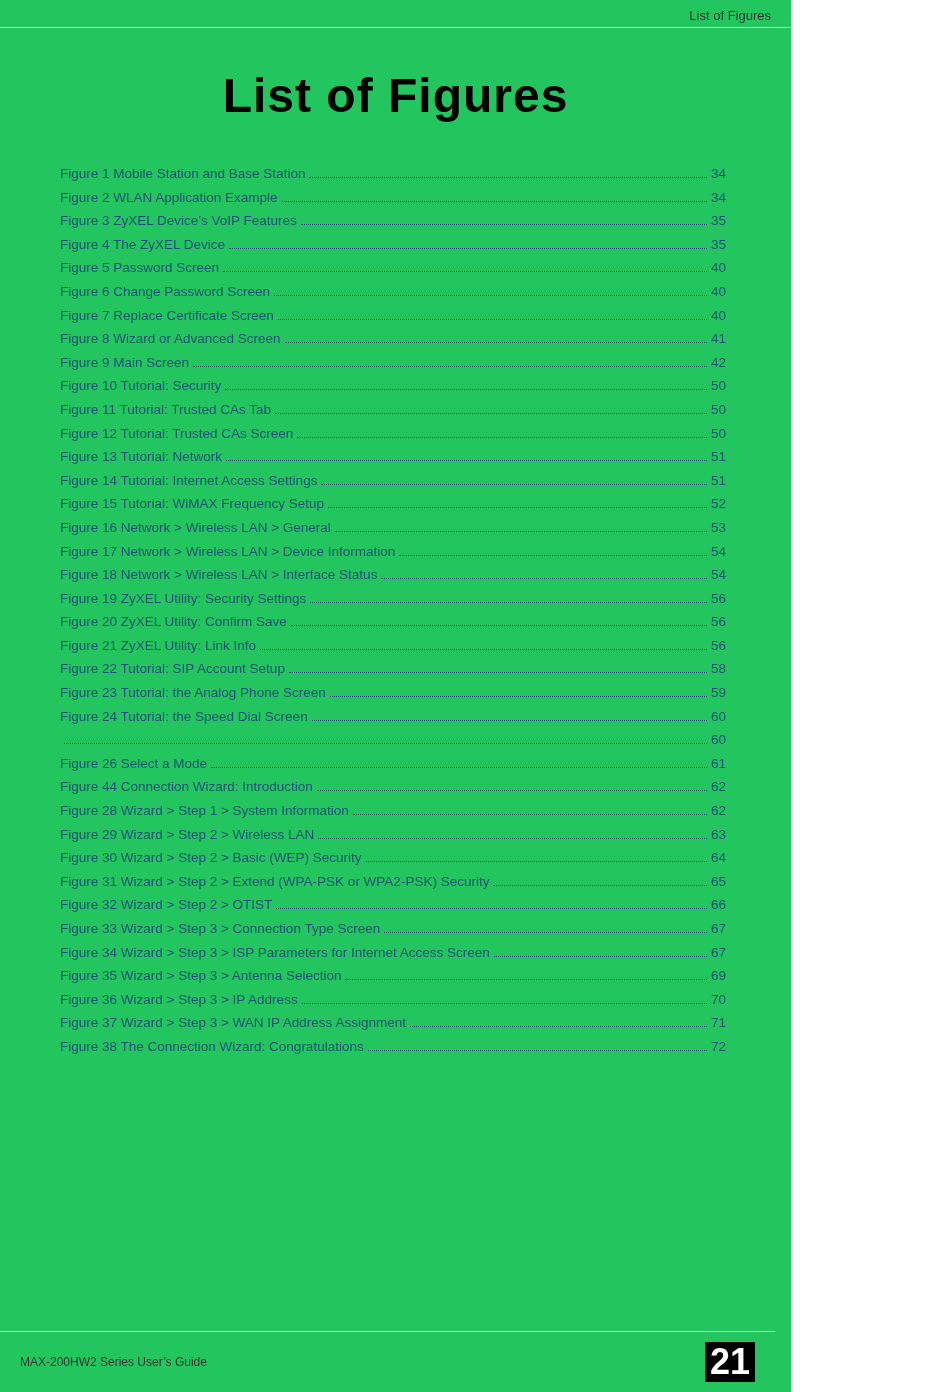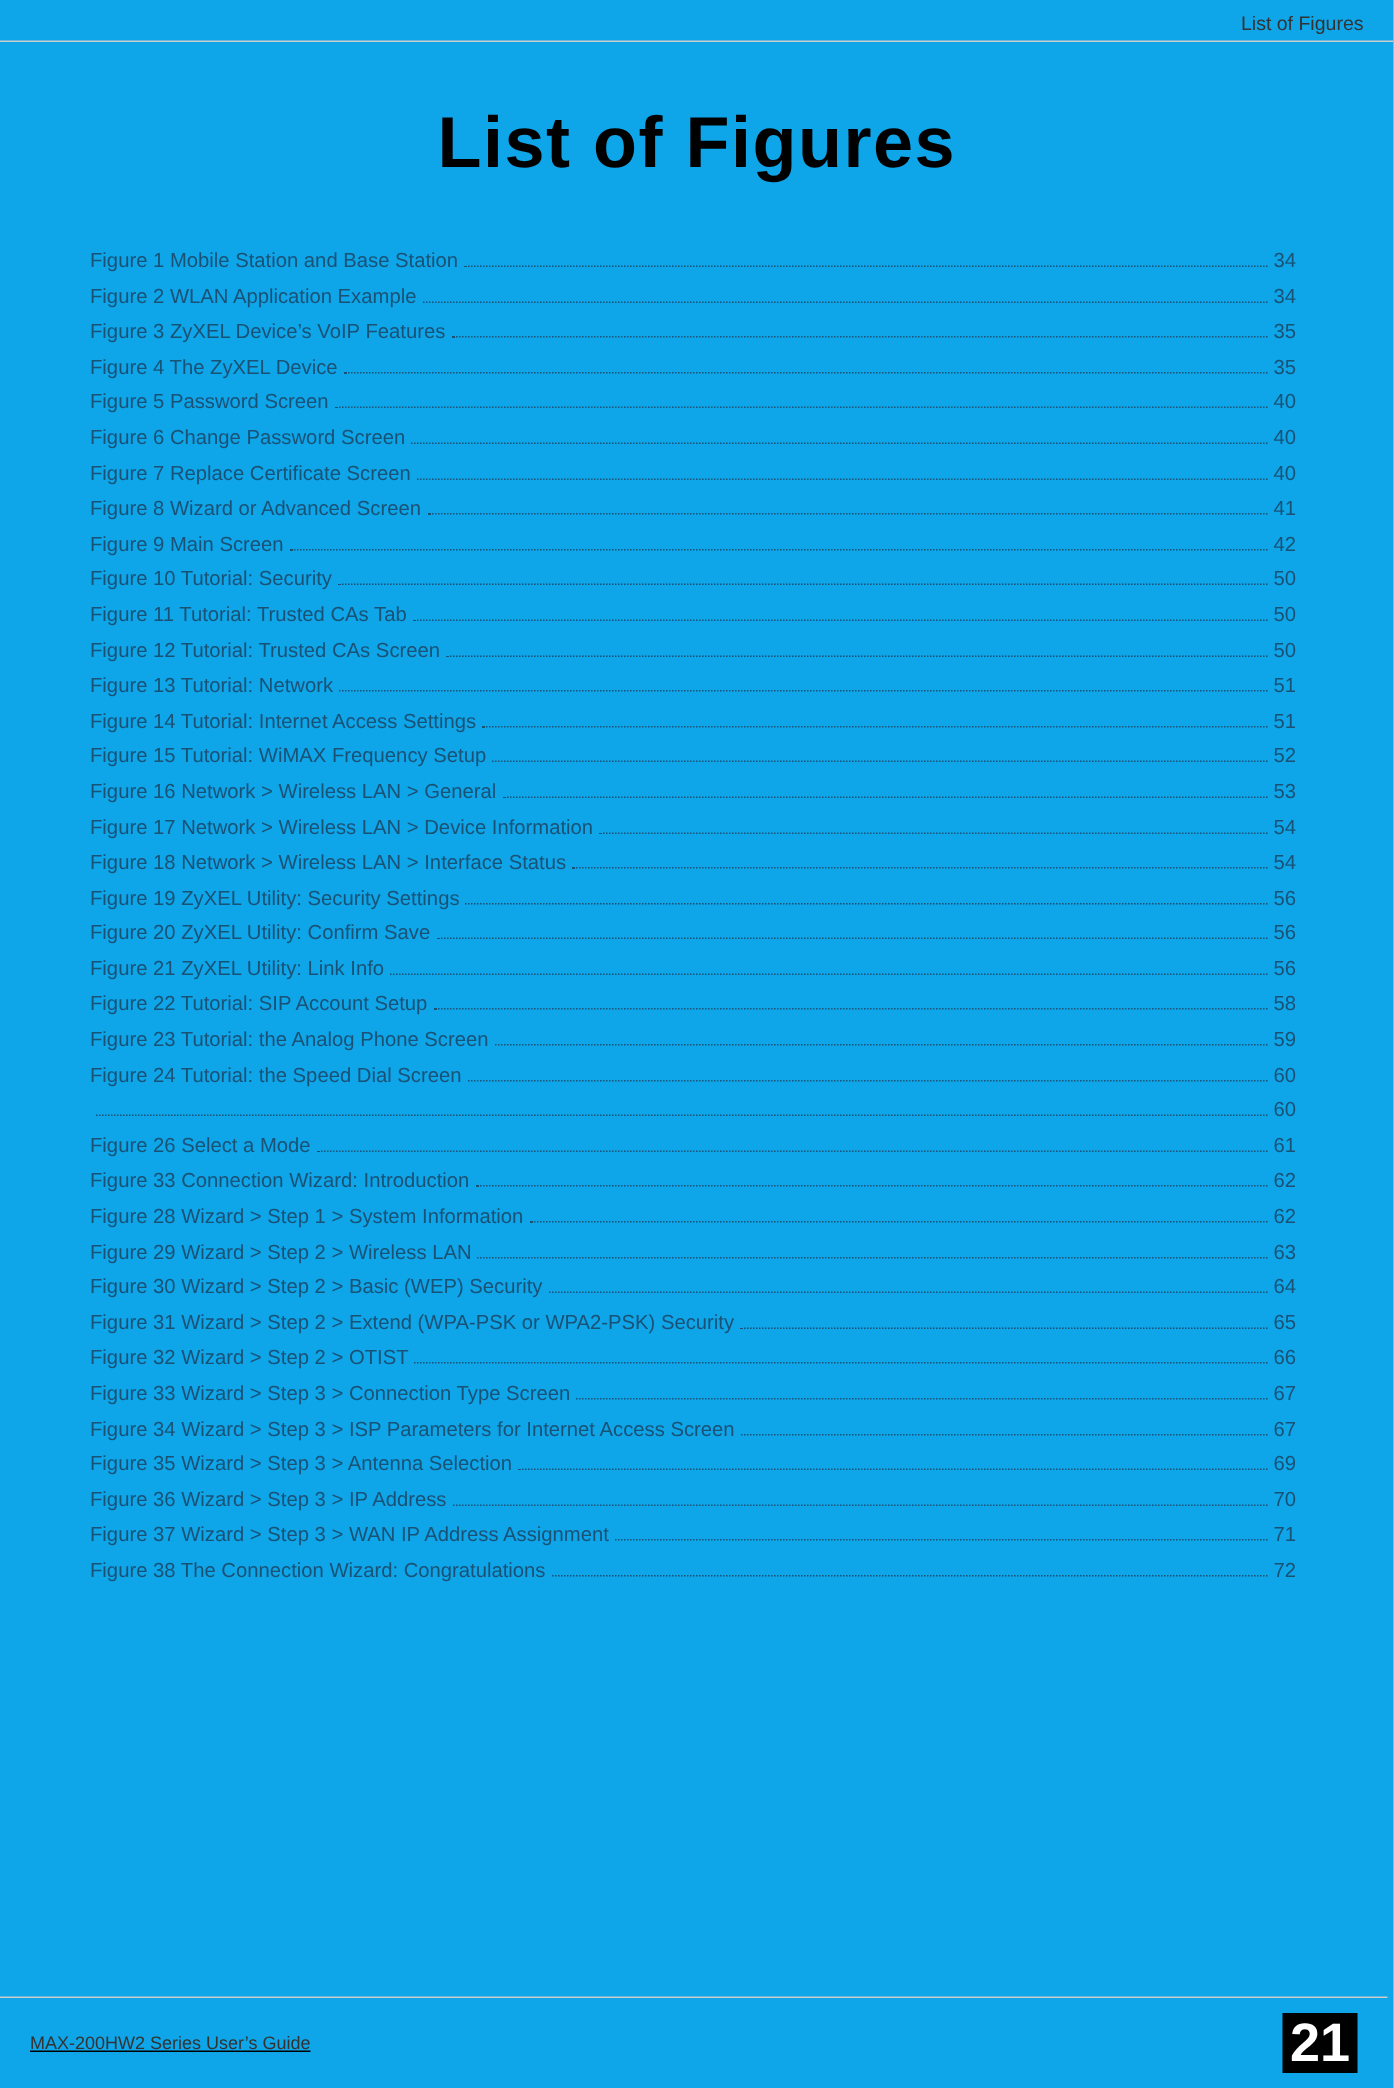--- a/index.html
+++ b/index.html
@@ -10,23 +10,23 @@
 
     body {
       font-family: Arial, Helvetica, sans-serif;
       background: #ffffff;
       width: 929px;
       min-height: 1392px;
       position: relative;
     }
 
     .page-container {
-      width: 929px;
+      width: 791px;
       min-height: 1392px;
-      background: #0ea5e9;
+      background: #22c55e;
       position: relative;
       padding: 0;
     }
 
     .top-bar {
       width: 100%;
       display: flex;
       justify-content: flex-end;
       align-items: center;
       padding: 8px 20px 4px 20px;
@@ -85,27 +85,26 @@
       white-space: nowrap;
       flex-shrink: 0;
       min-width: 20px;
       text-align: left;
     }
 
     .bottom-bar {
       position: absolute;
       bottom: 0;
       left: 0;
-      right: 4px;
+      right: 16px;
       display: flex;
       justify-content: space-between;
       align-items: center;
       padding: 10px 20px;
       border-top: 1px solid #cccccc;
-      text-decoration: underline;
     }
 
     .bottom-left {
       font-size: 12px;
       color: #333333;
     }
 
     .bottom-right {
       font-size: 36px;
       font-weight: bold;
@@ -258,21 +257,21 @@
         <div class="figure-entry">
           <span class="figure-dots"></span>
           <span class="figure-page">60</span>
         </div>
         <div class="figure-entry">
           <span class="figure-label">Figure 26 Select a Mode</span>
           <span class="figure-dots"></span>
           <span class="figure-page">61</span>
         </div>
         <div class="figure-entry">
-          <span class="figure-label">Figure 33 Connection Wizard: Introduction</span>
+          <span class="figure-label">Figure 44 Connection Wizard: Introduction</span>
           <span class="figure-dots"></span>
           <span class="figure-page">62</span>
         </div>
         <div class="figure-entry">
           <span class="figure-label">Figure 28 Wizard &gt; Step 1 &gt; System Information</span>
           <span class="figure-dots"></span>
           <span class="figure-page">62</span>
         </div>
         <div class="figure-entry">
           <span class="figure-label">Figure 29 Wizard &gt; Step 2 &gt; Wireless LAN</span>

